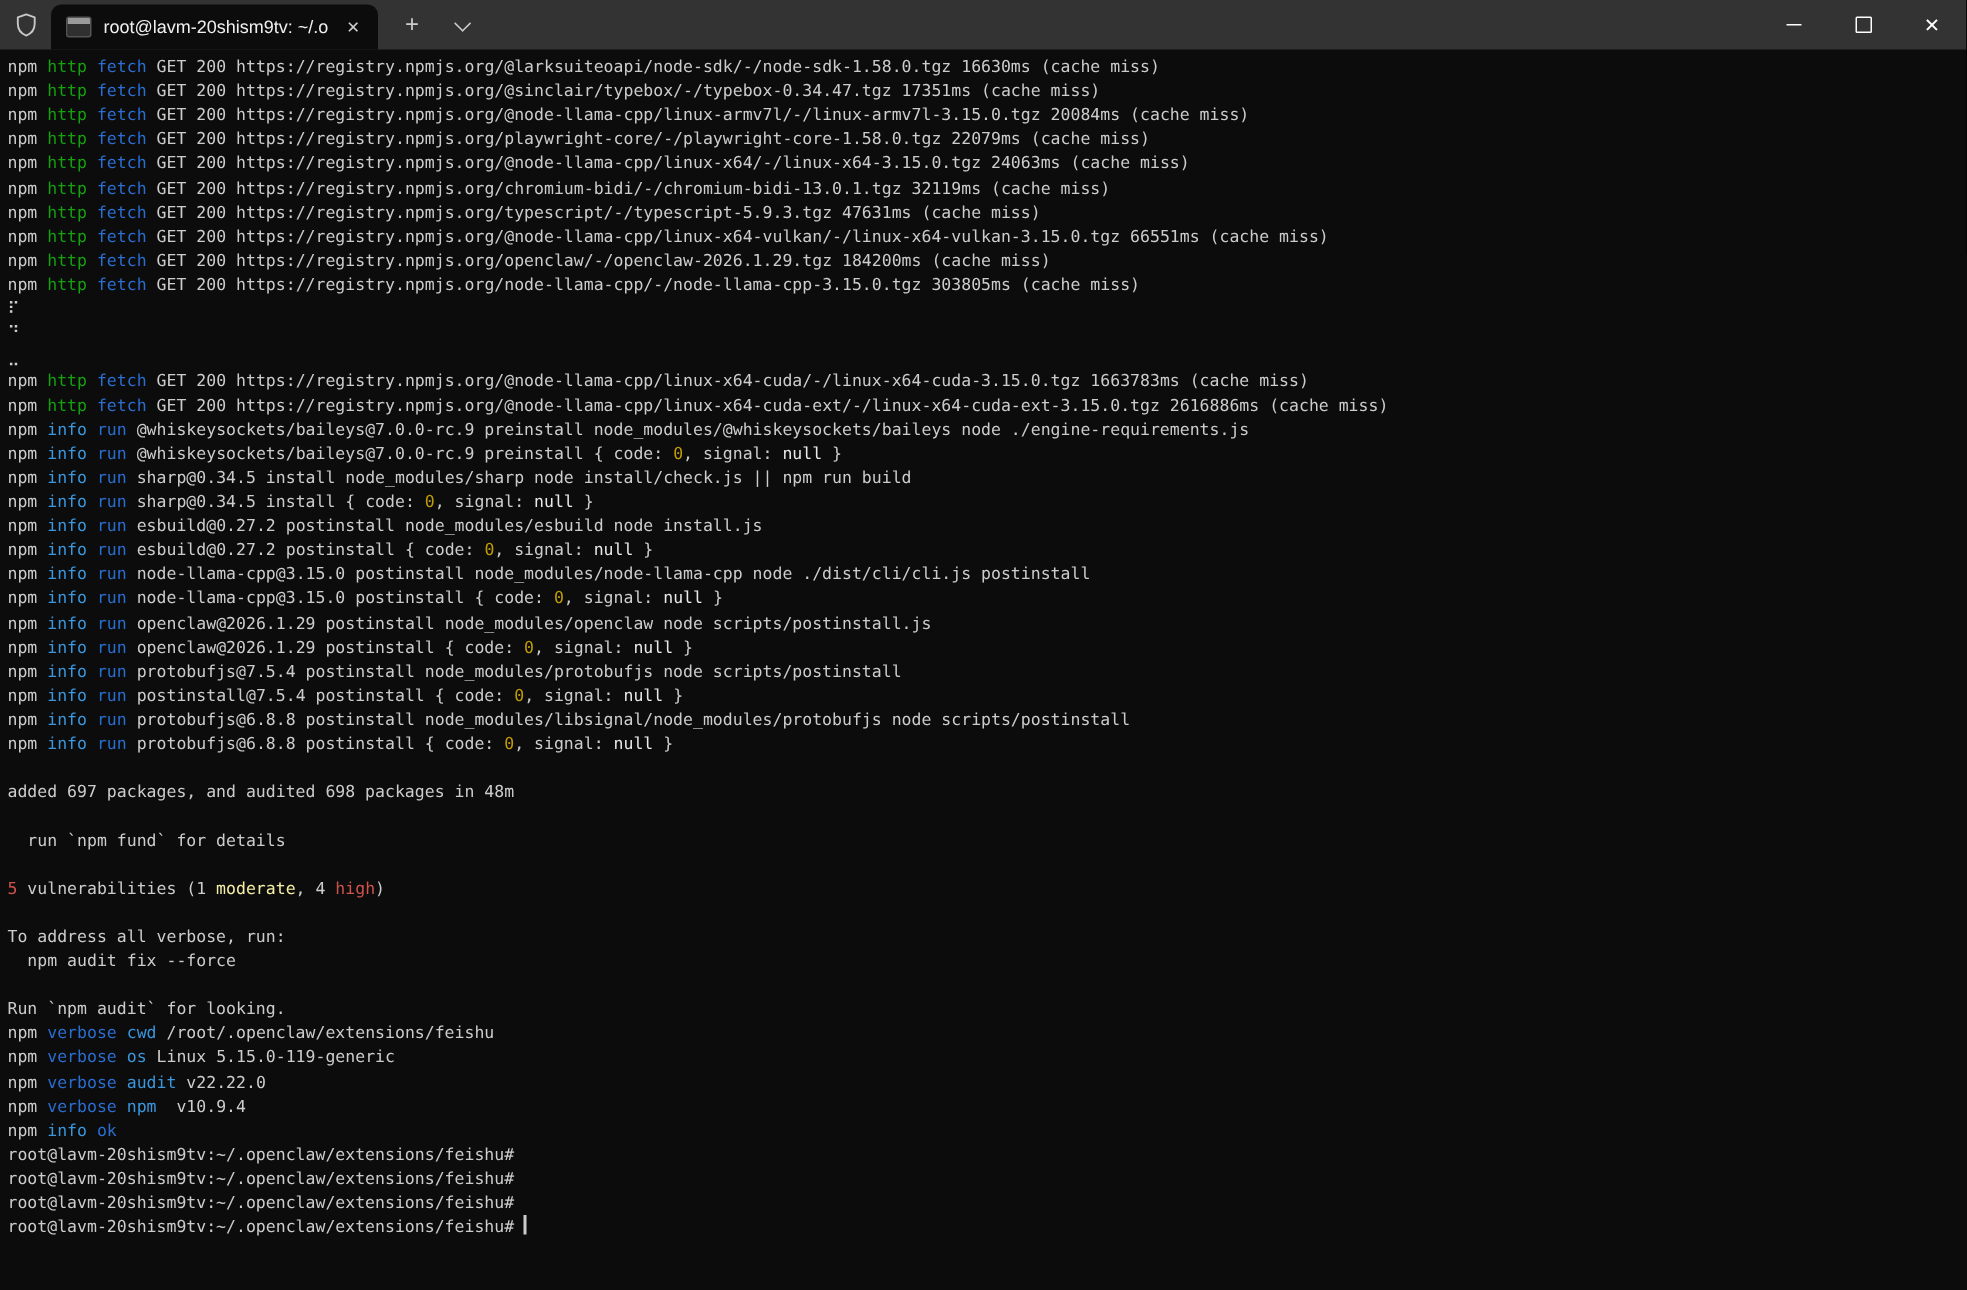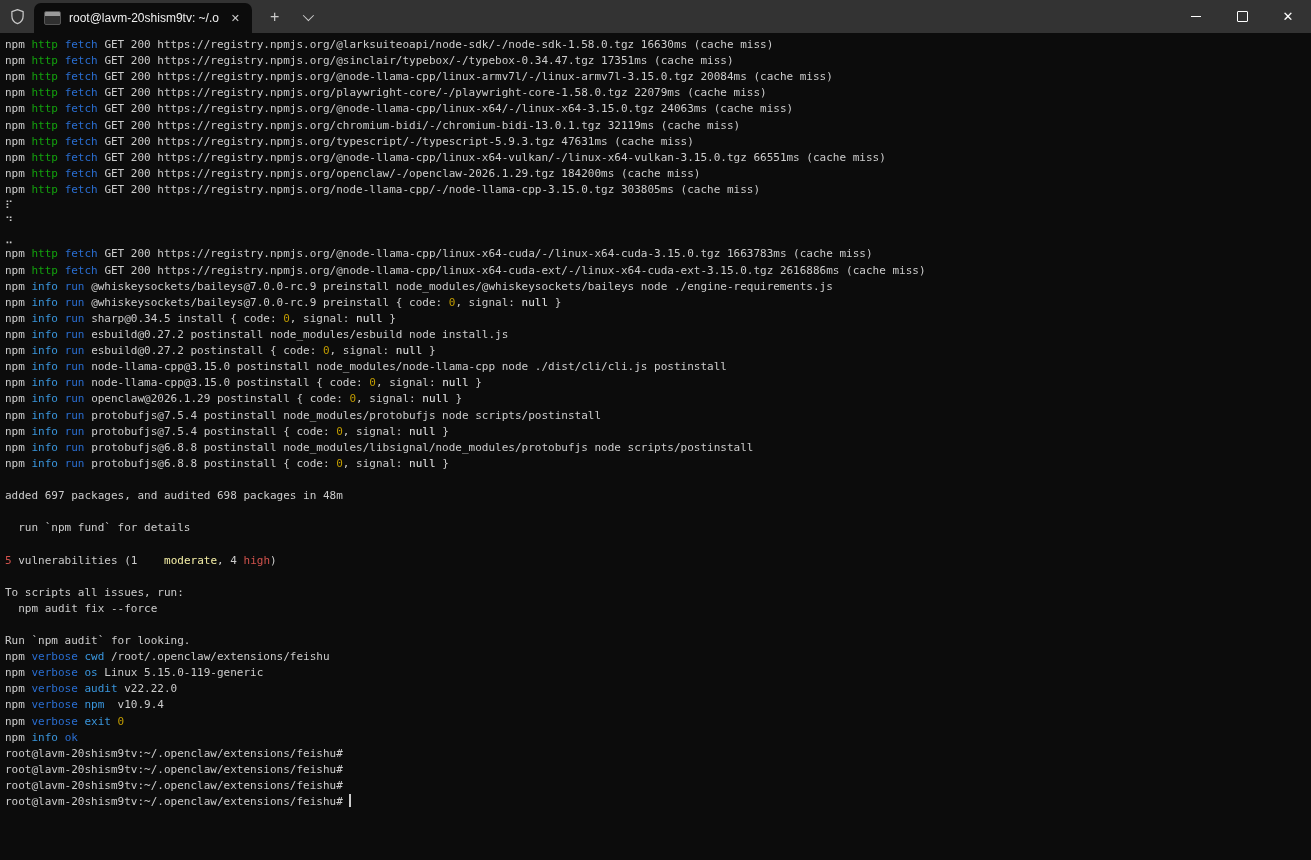--- a/index.html
+++ b/index.html
@@ -26,21 +26,21 @@
   .max-glyph{display:inline-block;width:9px;height:9px;border:1px solid #ffffff;border-radius:1px;}
   .close-glyph{font-size:13px;color:#ffffff;}
   
   .screen{padding:4px 0 0 5px;}
   .tline{height:16.12px;line-height:16.12px;font-size:11px;white-space:pre;color:var(--c-fg);}
   .c-fg{color:var(--c-fg);}
   .c-green{color:var(--c-green);}
   .c-blue{color:var(--c-blue);}
   .c-cyan{color:var(--c-cyan);}
   .c-yellow{color:var(--c-yellow);}
-  .c-pyellow{color:var(--c-pyellow);margin-left:20px;}
+  .c-pyellow{color:var(--c-pyellow);}
   .c-red{color:var(--c-red);}
   .c-bwhite{color:var(--c-bwhite);font-weight:normal;}
   .cursor{display:inline-block;width:2px;height:13px;background:#cccccc;vertical-align:-2px;}
 </style>
 </head>
 <body>
 
 <div class="window" style="background: rgb(12, 12, 12);">
   <div class="titlebar" style="background: rgb(51, 51, 51);">
     <div class="shield">
@@ -79,45 +79,46 @@
       <div class="tline"><span class="c-fg">npm </span><span class="c-green">http </span><span class="c-blue">fetch </span><span class="c-fg">GET 200 https://registry.npmjs.org/@node-llama-cpp/linux-x64-vulkan/-/linux-x64-vulkan-3.15.0.tgz 66551ms (cache miss)</span></div>
       <div class="tline"><span class="c-fg">npm </span><span class="c-green">http </span><span class="c-blue">fetch </span><span class="c-fg">GET 200 https://registry.npmjs.org/openclaw/-/openclaw-2026.1.29.tgz 184200ms (cache miss)</span></div>
       <div class="tline"><span class="c-fg">npm </span><span class="c-green">http </span><span class="c-blue">fetch </span><span class="c-fg">GET 200 https://registry.npmjs.org/node-llama-cpp/-/node-llama-cpp-3.15.0.tgz 303805ms (cache miss)</span></div>
       <div class="tline"><span class="c-fg">⠏</span></div>
       <div class="tline"><span class="c-fg">⠙</span></div>
       <div class="tline"><span class="c-fg">⣀</span></div>
       <div class="tline"><span class="c-fg">npm </span><span class="c-green">http </span><span class="c-blue">fetch </span><span class="c-fg">GET 200 https://registry.npmjs.org/@node-llama-cpp/linux-x64-cuda/-/linux-x64-cuda-3.15.0.tgz 1663783ms (cache miss)</span></div>
       <div class="tline"><span class="c-fg">npm </span><span class="c-green">http </span><span class="c-blue">fetch </span><span class="c-fg">GET 200 https://registry.npmjs.org/@node-llama-cpp/linux-x64-cuda-ext/-/linux-x64-cuda-ext-3.15.0.tgz 2616886ms (cache miss)</span></div>
       <div class="tline"><span class="c-fg">npm </span><span class="c-cyan">info </span><span class="c-blue">run </span><span class="c-fg">@whiskeysockets/baileys@7.0.0-rc.9 preinstall node_modules/@whiskeysockets/baileys node ./engine-requirements.js</span></div>
       <div class="tline"><span class="c-fg">npm </span><span class="c-cyan">info </span><span class="c-blue">run </span><span class="c-fg">@whiskeysockets/baileys@7.0.0-rc.9 preinstall { code: </span><span class="c-yellow">0</span><span class="c-fg">, signal: </span><span class="c-bwhite">null</span><span class="c-fg"> }</span></div>
+      <div class="tline"><span class="c-fg">npm </span><span class="c-cyan">info </span><span class="c-blue">run </span><span class="c-fg">sharp@0.34.5 install node_modules/sharp node install/check.js || npm run build</span></div>
       <div class="tline"><span class="c-fg">npm </span><span class="c-cyan">info </span><span class="c-blue">run </span><span class="c-fg">sharp@0.34.5 install { code: </span><span class="c-yellow">0</span><span class="c-fg">, signal: </span><span class="c-bwhite">null</span><span class="c-fg"> }</span></div>
       <div class="tline"><span class="c-fg">npm </span><span class="c-cyan">info </span><span class="c-blue">run </span><span class="c-fg">esbuild@0.27.2 postinstall node_modules/esbuild node install.js</span></div>
       <div class="tline"><span class="c-fg">npm </span><span class="c-cyan">info </span><span class="c-blue">run </span><span class="c-fg">esbuild@0.27.2 postinstall { code: </span><span class="c-yellow">0</span><span class="c-fg">, signal: </span><span class="c-bwhite">null</span><span class="c-fg"> }</span></div>
       <div class="tline"><span class="c-fg">npm </span><span class="c-cyan">info </span><span class="c-blue">run </span><span class="c-fg">node-llama-cpp@3.15.0 postinstall node_modules/node-llama-cpp node ./dist/cli/cli.js postinstall</span></div>
       <div class="tline"><span class="c-fg">npm </span><span class="c-cyan">info </span><span class="c-blue">run </span><span class="c-fg">node-llama-cpp@3.15.0 postinstall { code: </span><span class="c-yellow">0</span><span class="c-fg">, signal: </span><span class="c-bwhite">null</span><span class="c-fg"> }</span></div>
+      <div class="tline"><span class="c-fg">npm </span><span class="c-cyan">info </span><span class="c-blue">run </span><span class="c-fg">openclaw@2026.1.29 postinstall node_modules/openclaw node scripts/postinstall.js</span></div>
       <div class="tline"><span class="c-fg">npm </span><span class="c-cyan">info </span><span class="c-blue">run </span><span class="c-fg">openclaw@2026.1.29 postinstall { code: </span><span class="c-yellow">0</span><span class="c-fg">, signal: </span><span class="c-bwhite">null</span><span class="c-fg"> }</span></div>
       <div class="tline"><span class="c-fg">npm </span><span class="c-cyan">info </span><span class="c-blue">run </span><span class="c-fg">protobufjs@7.5.4 postinstall node_modules/protobufjs node scripts/postinstall</span></div>
-      <div class="tline"><span class="c-fg">npm </span><span class="c-cyan">info </span><span class="c-blue">run </span><span class="c-fg">protobufjs@7.5.4 postinstall { code: </span><span class="c-yellow">0</span><span class="c-fg">, signal: </span><span class="c-bwhite">null</span><span class="c-fg"> }</span></div>
+      <div class="tline"><span class="c-fg">npm </span><span class="c-cyan">info </span><span class="c-blue">run </span><span class="c-fg">postinstall@7.5.4 postinstall { code: </span><span class="c-yellow">0</span><span class="c-fg">, signal: </span><span class="c-bwhite">null</span><span class="c-fg"> }</span></div>
       <div class="tline"><span class="c-fg">npm </span><span class="c-cyan">info </span><span class="c-blue">run </span><span class="c-fg">protobufjs@6.8.8 postinstall node_modules/libsignal/node_modules/protobufjs node scripts/postinstall</span></div>
       <div class="tline"><span class="c-fg">npm </span><span class="c-cyan">info </span><span class="c-blue">run </span><span class="c-fg">protobufjs@6.8.8 postinstall { code: </span><span class="c-yellow">0</span><span class="c-fg">, signal: </span><span class="c-bwhite">null</span><span class="c-fg"> }</span></div>
       <div class="tline"></div>
       <div class="tline"><span class="c-fg">added 697 packages, and audited 698 packages in 48m</span></div>
       <div class="tline"></div>
       <div class="tline"><span class="c-fg">  run `npm fund` for details</span></div>
       <div class="tline"></div>
       <div class="tline"><span class="c-red">5</span><span class="c-fg"> vulnerabilities (1 </span><span class="c-pyellow">moderate</span><span class="c-fg">, 4 </span><span class="c-red">high</span><span class="c-fg">)</span></div>
       <div class="tline"></div>
-      <div class="tline"><span class="c-fg">To scripts all issues, run:</span></div>
+      <div class="tline"><span class="c-fg">To address all verbose, run:</span></div>
       <div class="tline"><span class="c-fg">  npm audit fix --force</span></div>
       <div class="tline"></div>
       <div class="tline"><span class="c-fg">Run `npm audit` for looking.</span></div>
       <div class="tline"><span class="c-fg">npm </span><span class="c-blue">verbose </span><span class="c-cyan">cwd </span><span class="c-fg">/root/.openclaw/extensions/feishu</span></div>
       <div class="tline"><span class="c-fg">npm </span><span class="c-blue">verbose </span><span class="c-cyan">os </span><span class="c-fg">Linux 5.15.0-119-generic</span></div>
       <div class="tline"><span class="c-fg">npm </span><span class="c-blue">verbose </span><span class="c-cyan">audit </span><span class="c-fg">v22.22.0</span></div>
       <div class="tline"><span class="c-fg">npm </span><span class="c-blue">verbose </span><span class="c-cyan">npm </span><span class="c-fg"> v10.9.4</span></div>
-      <div class="tline"><span class="c-fg">npm </span><span class="c-blue">verbose </span><span class="c-cyan">exit </span><span class="c-yellow">0</span></div>
       <div class="tline"><span class="c-fg">npm </span><span class="c-cyan">info </span><span class="c-blue">ok</span></div>
       <div class="tline"><span class="c-fg">root@lavm-20shism9tv:~/.openclaw/extensions/feishu#</span></div>
       <div class="tline"><span class="c-fg">root@lavm-20shism9tv:~/.openclaw/extensions/feishu#</span></div>
       <div class="tline"><span class="c-fg">root@lavm-20shism9tv:~/.openclaw/extensions/feishu#</span></div>
       <div class="tline"><span class="c-fg">root@lavm-20shism9tv:~/.openclaw/extensions/feishu# </span><span class="cursor"></span></div>
     </div>
 </div>
 
 </body></html>

